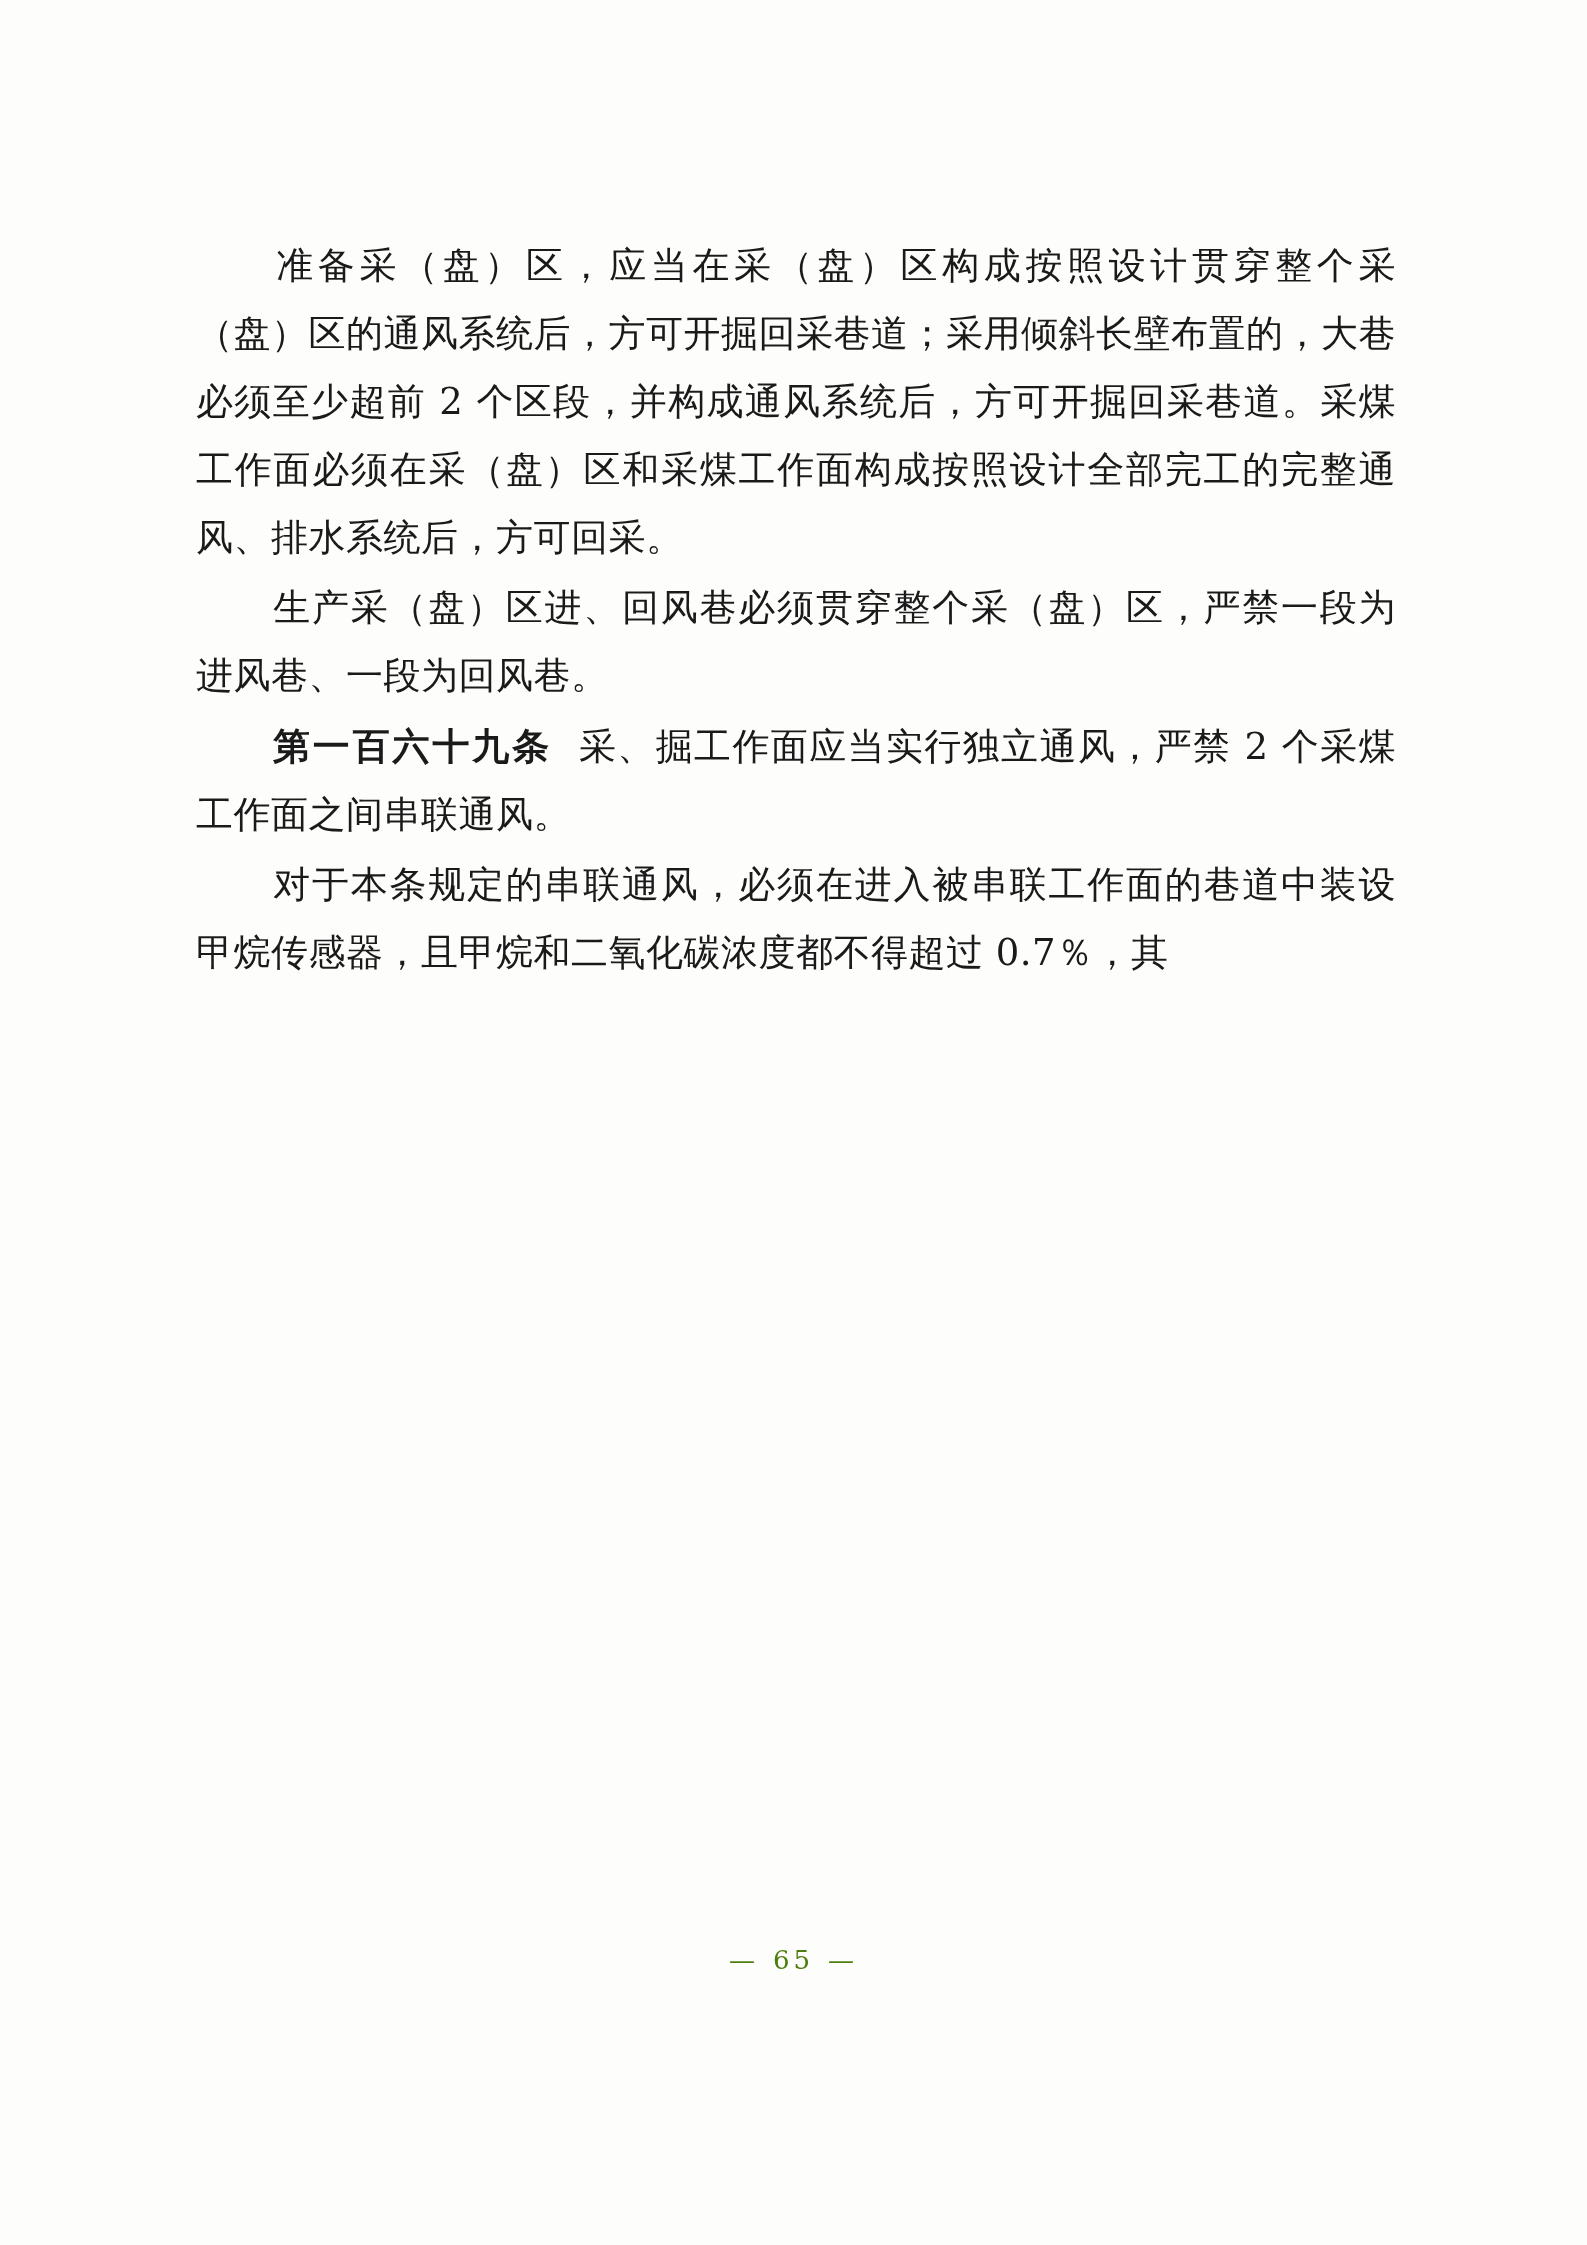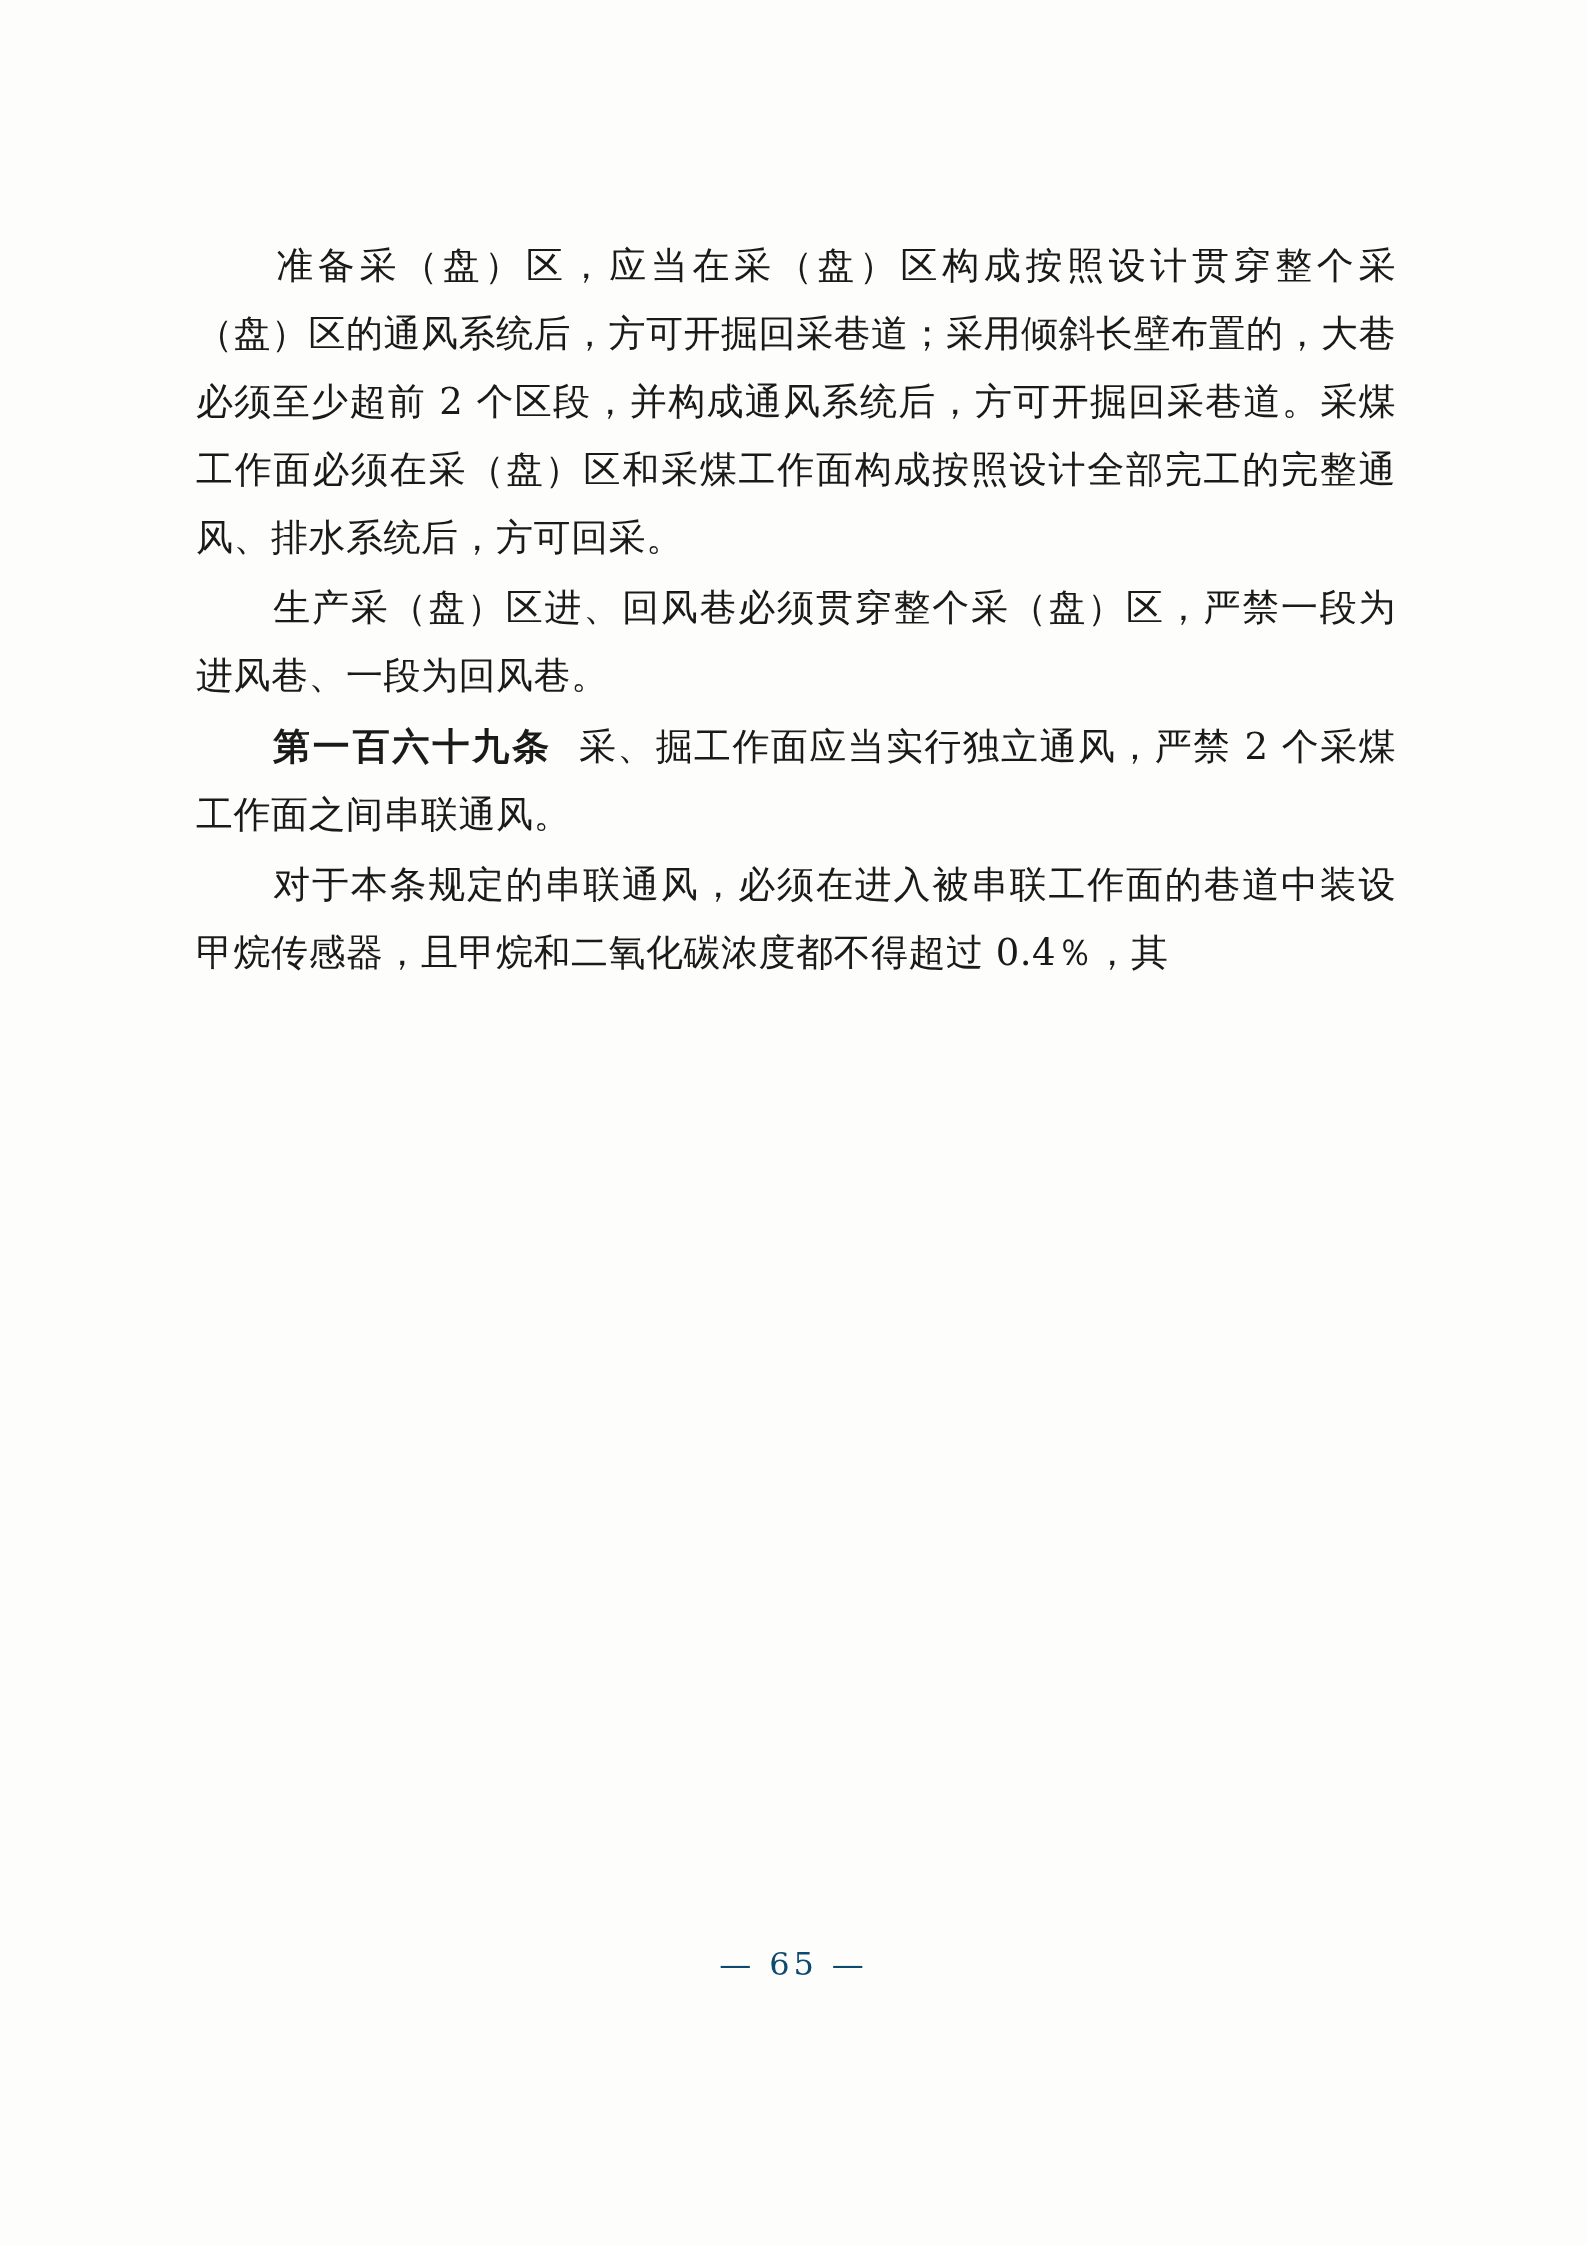--- a/index.html
+++ b/index.html
@@ -52,23 +52,23 @@
   }
   .footer {
     position: absolute;
     left: 0;
     top: 1945px;
     width: 1587px;
     text-align: center;
   }
   .page-num {
     display: inline-block;
-    font-size: 32px;
+    font-size: 26px;
     letter-spacing: 4px;
-    color: #0c4a6e;
+    color: #4d7c0f;
     font-family: "DejaVu Serif", "Liberation Serif", serif;
   }
   .page-num .dash {
     display: inline-block;
     padding: 0 14px;
   }
 </style>
 </head>
 <body>
 
@@ -78,21 +78,21 @@
 
     <p class="para"><span class="indent"></span><span>准备采（盘）区，应当在采（盘）区构成按照设计贯穿整个采（盘）区的通风系统后，方可开掘回采巷道；采用倾斜长壁布置的，大巷必须至少超前 2 个区段，并构成通风系统后，方可开掘回采巷道。采煤工作面必须在采（盘）区和采煤工作面构成按照设计全部完工的完整通风、排水系统后，方可回采。</span></p>
 
 
     <p class="para"><span class="indent"></span><span>生产采（盘）区进、回风巷必须贯穿整个采（盘）区，严禁一段为进风巷、一段为回风巷。</span></p>
 
     <p class="para"><span class="indent"></span><span class="art-no">第一百六十九条</span><span class="gap"></span><span>采、掘工作面应当实行独立通风，严禁 2 个采煤工作面之间串联通风。</span></p>
 
 
 
-    <p class="para"><span class="indent"></span><span>对于本条规定的串联通风，必须在进入被串联工作面的巷道中装设甲烷传感器，且甲烷和二氧化碳浓度都不得超过 0.4％，其</span></p>
+    <p class="para"><span class="indent"></span><span>对于本条规定的串联通风，必须在进入被串联工作面的巷道中装设甲烷传感器，且甲烷和二氧化碳浓度都不得超过 0.7％，其</span></p>
 
   </div>
 
   <div class="footer">
     <span class="page-num"><span class="dash">—</span><span>65</span><span class="dash">—</span></span>
   </div>
 
 </div>
 
 </body></html>

